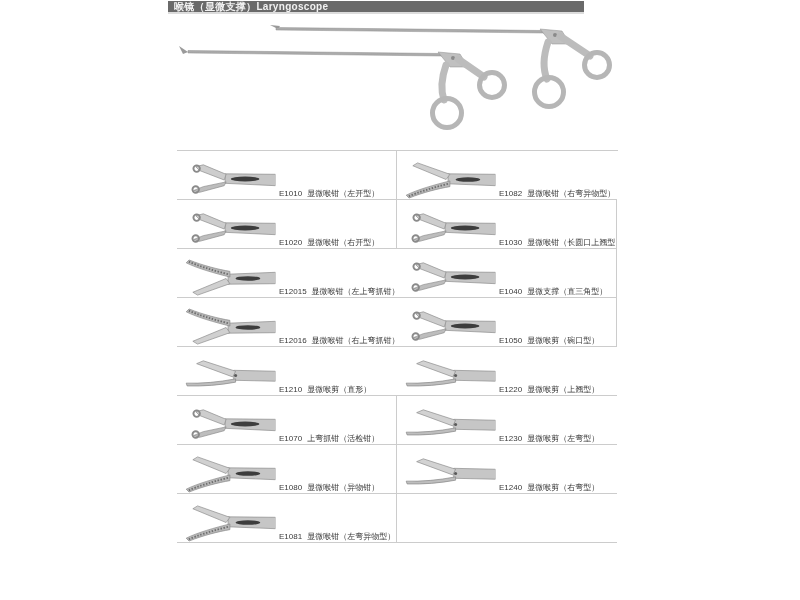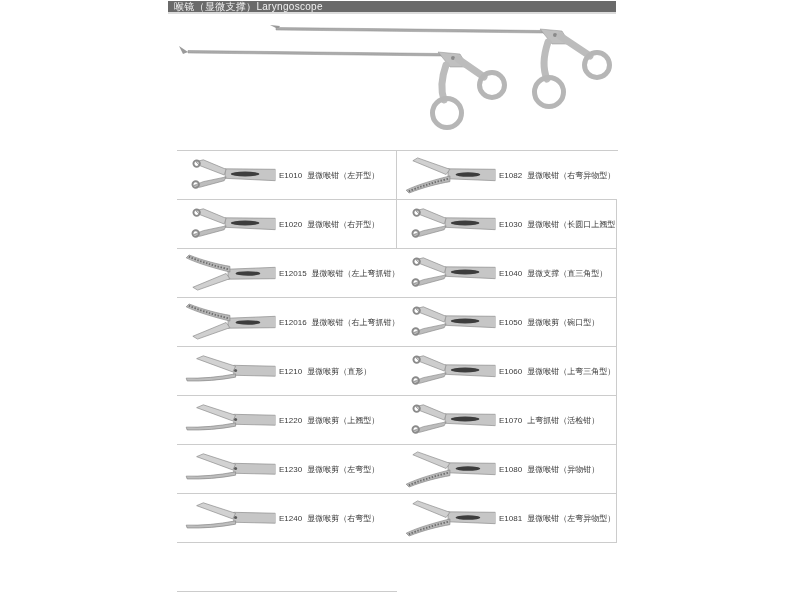--- a/index.html
+++ b/index.html
@@ -10,30 +10,31 @@
     background: #ffffff;
     overflow: hidden;
     font-family: "Liberation Sans", "DejaVu Sans", sans-serif;
   }
   .page { position: relative; width: 800px; height: 600px; background:#fff; }
 
   
   .topbar {
     position: absolute;
     left: 168px; top: 1px;
-    width: 448px; height: 13px;
+    width: 416px; height: 13px;
     background: #6a6a6a;
     border-bottom: 2px solid #dcdcdc;
     box-sizing: border-box;
     color: #f2f2f2;
     font-size: 10px;
     line-height: 12px;
     padding-left: 6px;
     letter-spacing: 0.3px;
     white-space: nowrap;
+    font-weight: bold;
   }
 
   
   .hero {
     position: absolute;
     left: 172px; top: 22px;
     width: 450px; height: 120px;
   }
 
   
@@ -43,21 +44,21 @@
     width: 441px;
     display: grid;
     grid-template-columns: 220px 220px;
     grid-auto-rows: 49px;
     border-top: 1px solid #cccccc;
   }
   .cell {
     box-sizing: border-box;
     border-bottom: 1px solid #cccccc;
     display: flex;
-    align-items: center;
+    align-items: flex-end;
     overflow: hidden;
   }
   .cell.lc { border-right: 1px solid #cccccc; }
   .thumb {
     flex: 0 0 102px;
     display: flex;
     justify-content: center;
     align-items: center;
   }
   .thumb svg { display: block; }
@@ -203,28 +204,20 @@
     </div>
     <div class="cell">
       <span class="thumb">
           <svg width="96" height="38" viewBox="0 0 100 40">
             <use href="#sym-scissors"></use>
           </svg>
         </span>
       <span class="lbl"><span class="code">E1210</span><span class="desc">显微喉剪（直形）</span></span>
     </div>
 
-    <div class="cell lc">
-      <span class="thumb">
-          <svg width="96" height="38" viewBox="0 0 100 40">
-            <use href="#sym-forceps"></use>
-          </svg>
-        </span>
-      <span class="lbl"><span class="code">E1060</span><span class="desc">显微喉钳（上弯三角型）</span></span>
-    </div>
     <div class="cell">
       <span class="thumb">
           <svg width="96" height="38" viewBox="0 0 100 40">
             <use href="#sym-scissors"></use>
           </svg>
         </span>
       <span class="lbl"><span class="code">E1220</span><span class="desc">显微喉剪（上翘型）</span></span>
     </div>
 
     <div class="cell lc">

